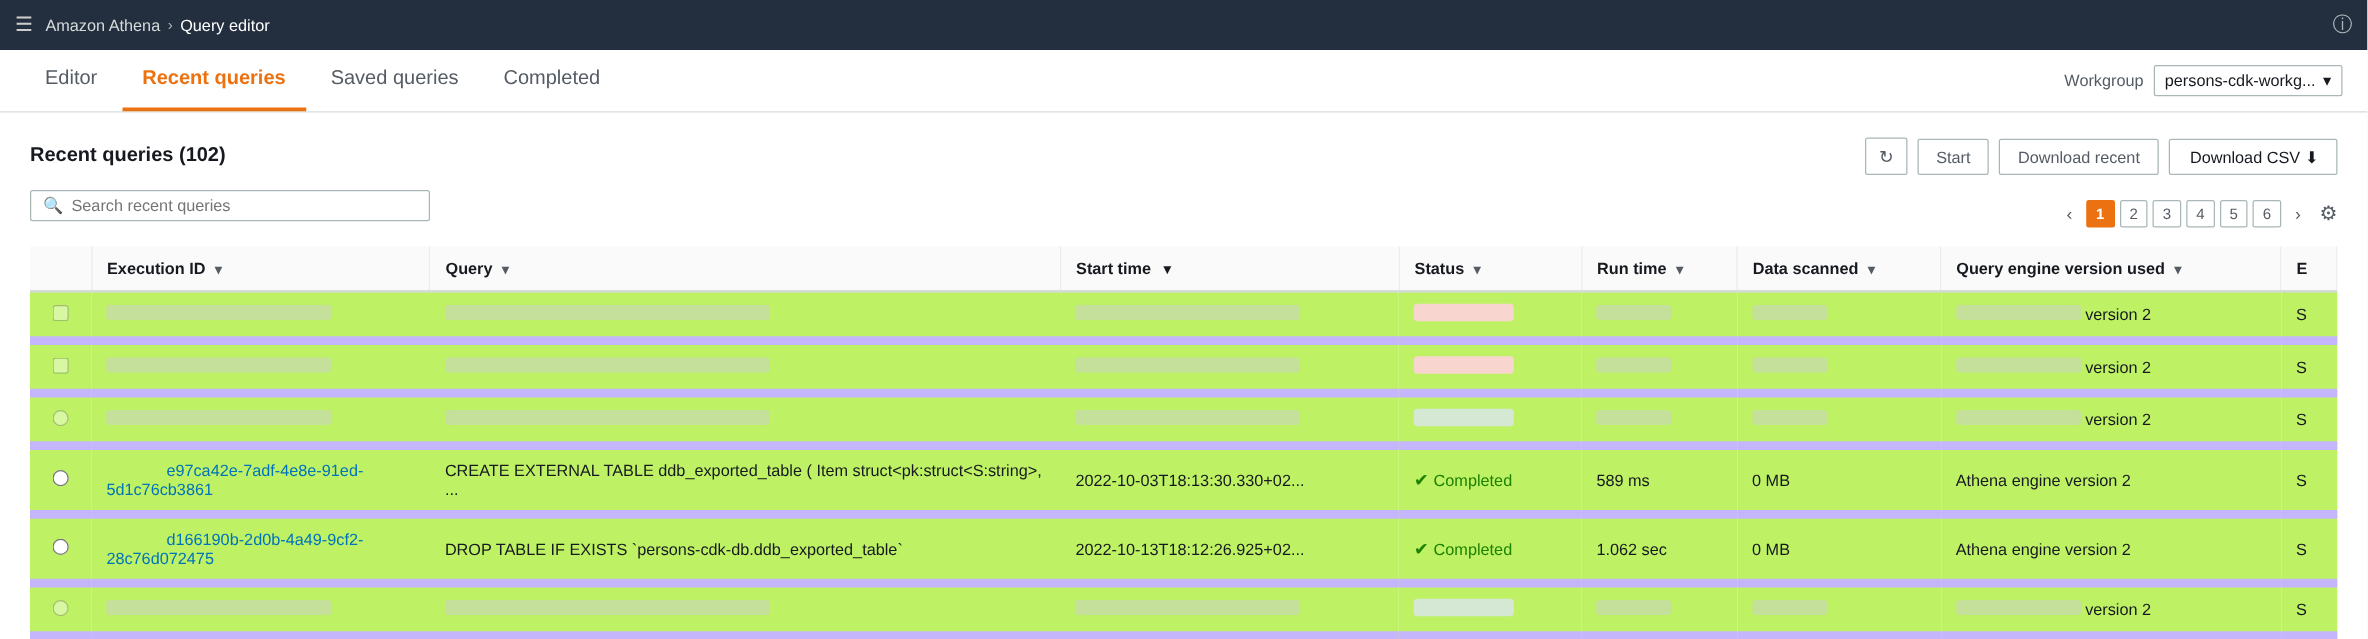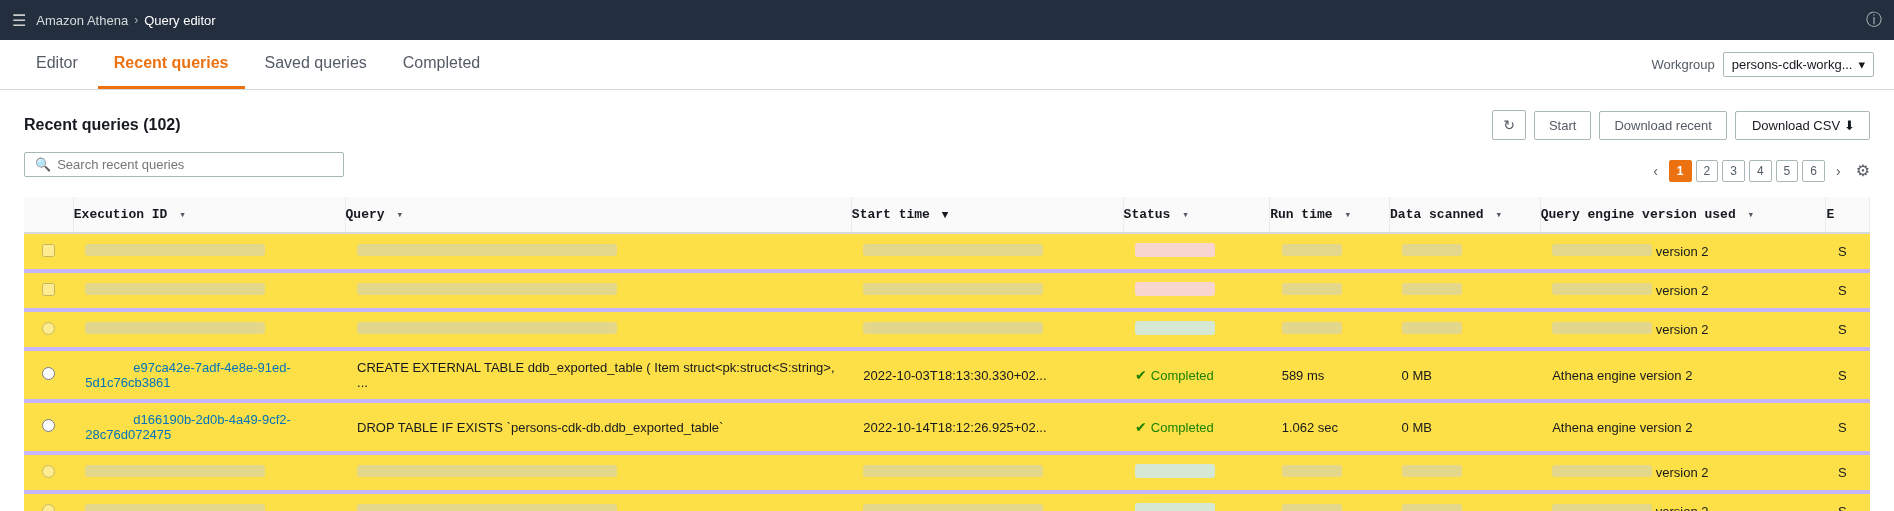--- a/index.html
+++ b/index.html
@@ -213,41 +213,40 @@
     table {
       width: 100%;
       border-collapse: collapse;
       font-size: 13px;
     }
     thead tr {
       background: #fafafa;
       border-bottom: 2px solid #d5dbdb;
     }
     thead th {
-      padding: 10px 0;
+      padding: 10px 12px;
       text-align: left;
       font-weight: 600;
       color: #16191f;
       white-space: nowrap;
       border-right: 1px solid #eaeded;
       font-size: 13px;
-      font-family: Liberation Mono, monospace;
     }
     thead th .sort-icon {
       display: inline-block;
       margin-left: 4px;
       color: #545b64;
       font-size: 11px;
     }
     thead th .sort-icon.active {
       color: #16191f;
     }
     tbody tr {
-      border-bottom: 4px solid #c4b5fd;
-      background: #fde047;
+      border-bottom: 7px solid #c4b5fd;
+      background: #bef264;
     }
     tbody td {
       padding: 9px 12px;
       color: #16191f;
       vertical-align: middle;
     }
     .td-checkbox {
       width: 30px;
       text-align: center;
     }
@@ -473,21 +472,21 @@
 
           <tr>
             <td class="td-checkbox radio-cell"><input type="radio" style=""></td>
             <td>
               <a class="link-text" href="#">d166190b-2d0b-4a49-9cf2-28c76d072475</a>
             </td>
             <td>
               <span>DROP TABLE IF EXISTS `persons-cdk-db.ddb_exported_table`</span>
             </td>
             <td>
-              <span>2022-10-14T18:12:26.925+02...</span>
+              <span>2022-10-13T18:12:26.925+02...</span>
             </td>
             <td>
               <span class="status-badge">
                 <span class="status-icon-success">✔</span>
                 <span class="status-green">Completed</span>
               </span>
             </td>
             <td>1.062 sec</td>
             <td>0 MB</td>
             <td>Athena engine version 2</td>

